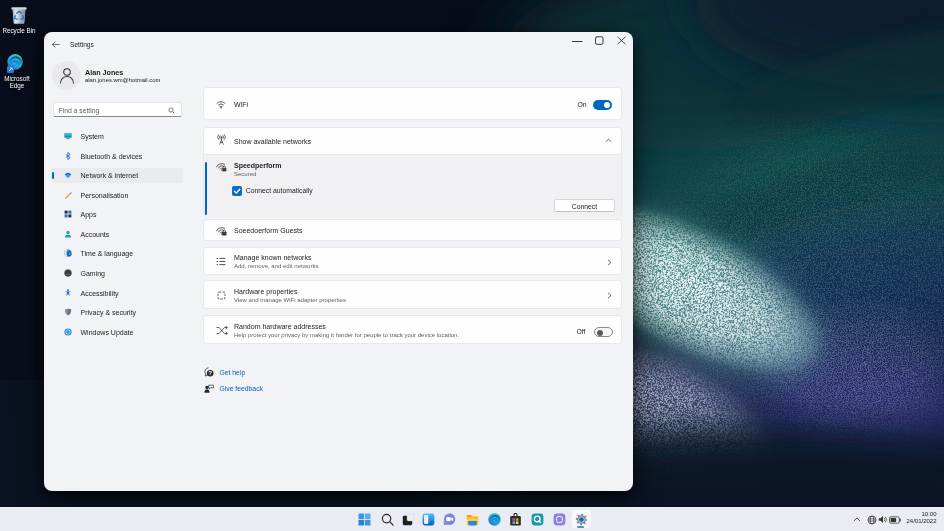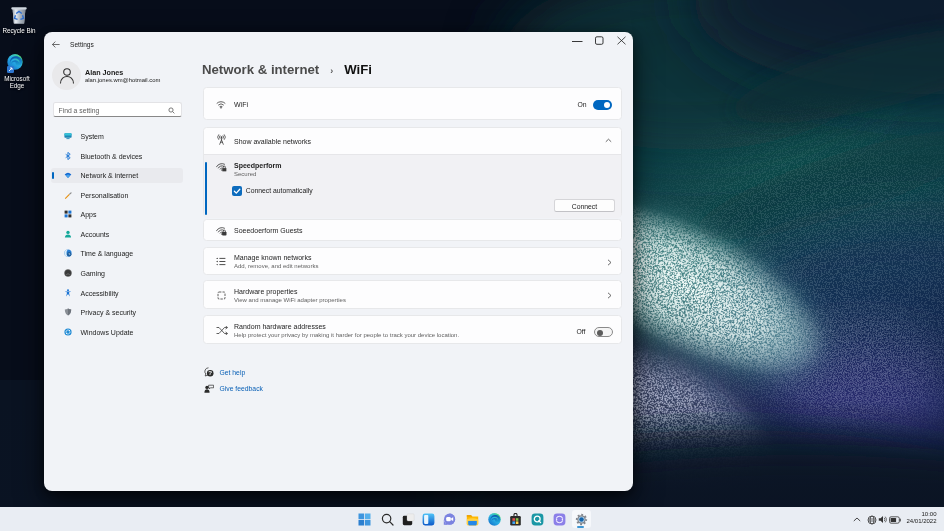--- a/index.html
+++ b/index.html
@@ -272,21 +272,20 @@
     </div>
   <div class="nav" style="top:292.4px">
       <svg class="nico" viewBox="0 0 8 8">
         <circle cx="4" cy="4" r="3.6" fill="#1e8ad4"></circle>
         <path d="M1.8 4.3 A2.3 2.3 0 0 1 6 3 M6.2 3.7 A2.3 2.3 0 0 1 2 5" stroke="#fff" stroke-width="0.7" fill="none"></path>
         <path d="M5.6 1.8 L6.3 3.3 L4.7 3.2 Z M2.4 6.2 L1.7 4.7 L3.3 4.8 Z" fill="#fff"></path>
       </svg>
       <span class="ntxt">Windows Update</span>
     </div>
 
-  <div id="crumb">Network &amp; internet&nbsp; &nbsp;<span style="font-size:9px;color:#5a5a5a">›</span>&nbsp; &nbsp;<b>WiFi</b></div>
 
   <div class="card" style="top:55px;height:33.4px">
     <svg class="cico" style="left:12px;top:12px" width="10" height="9" viewBox="0 0 10 9">
       <path d="M1 3.2 A5.7 5.7 0 0 1 9 3.2 M2.5 4.9 A3.6 3.6 0 0 1 7.5 4.9 M3.9 6.5 A1.8 1.8 0 0 1 6.1 6.5" stroke="#3a3a3a" stroke-width="0.8" fill="none" stroke-linecap="round"></path>
       <circle cx="5" cy="7.8" r="0.8" fill="#3a3a3a"></circle>
     </svg>
     <div class="ctitle" style="top:13px">WiFi</div>
     <div class="abs" style="right:34px;top:13px;font-size:6.8px;color:#1d1d1d">On</div>
     <div class="tgl-on" style="right:8.5px;top:12px"></div>
   </div>

